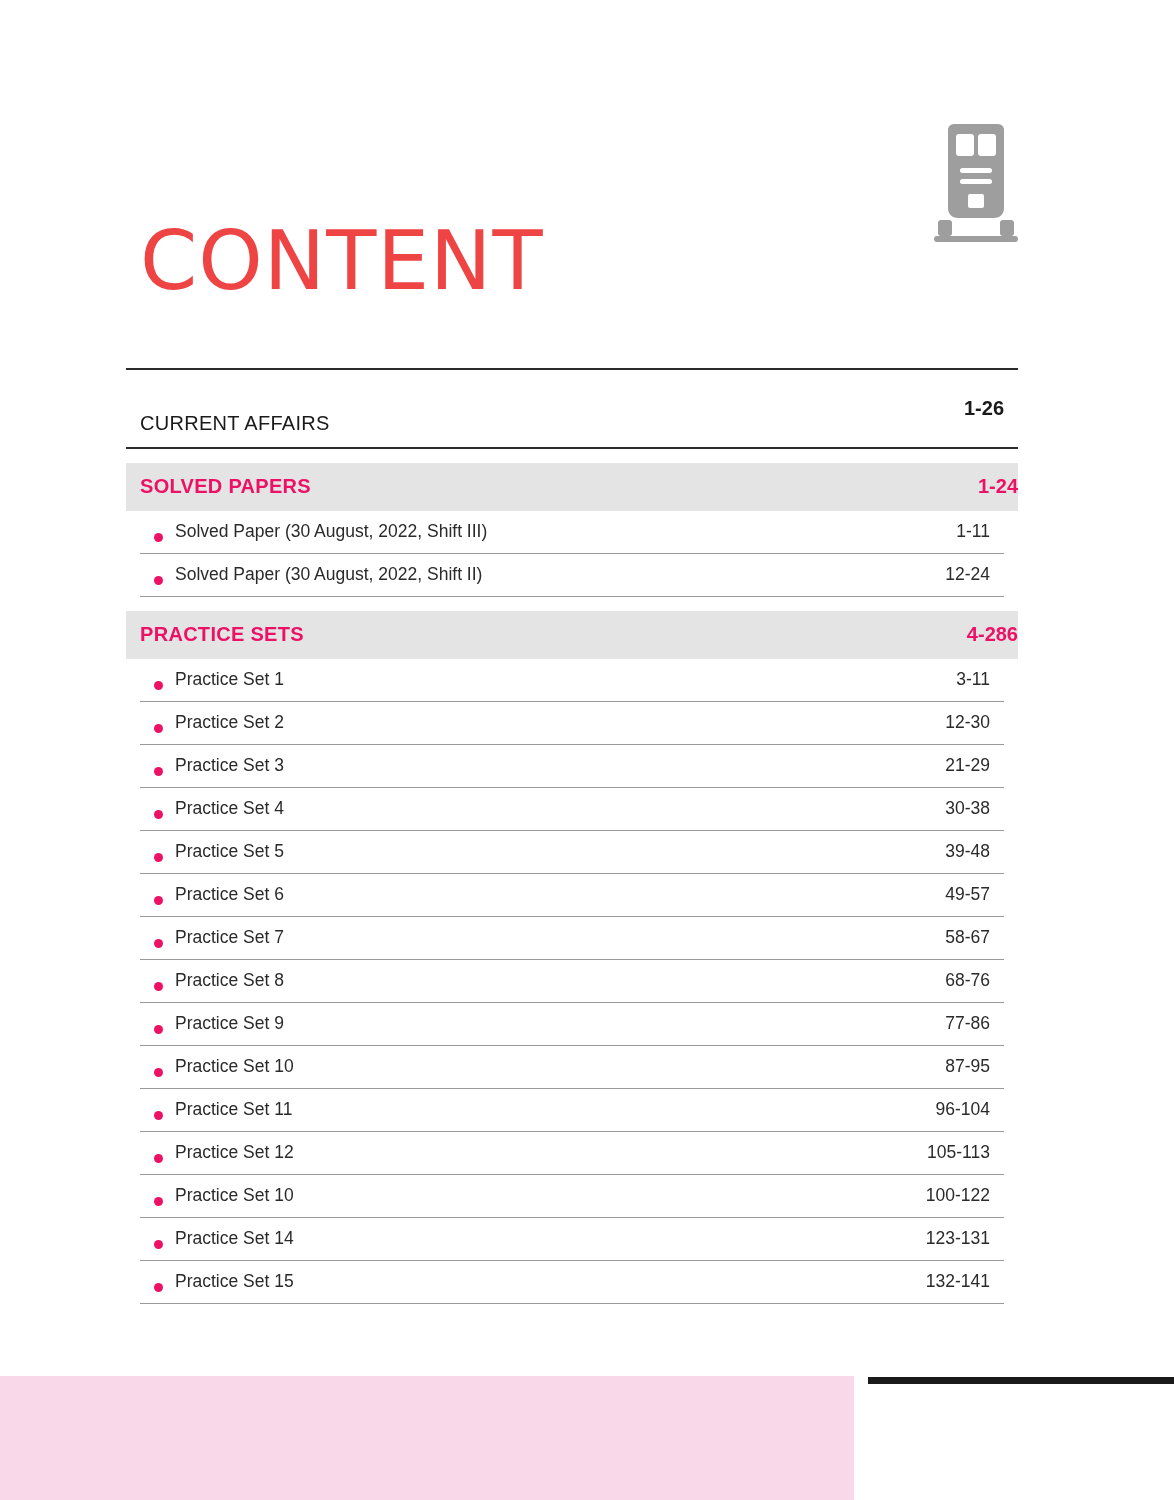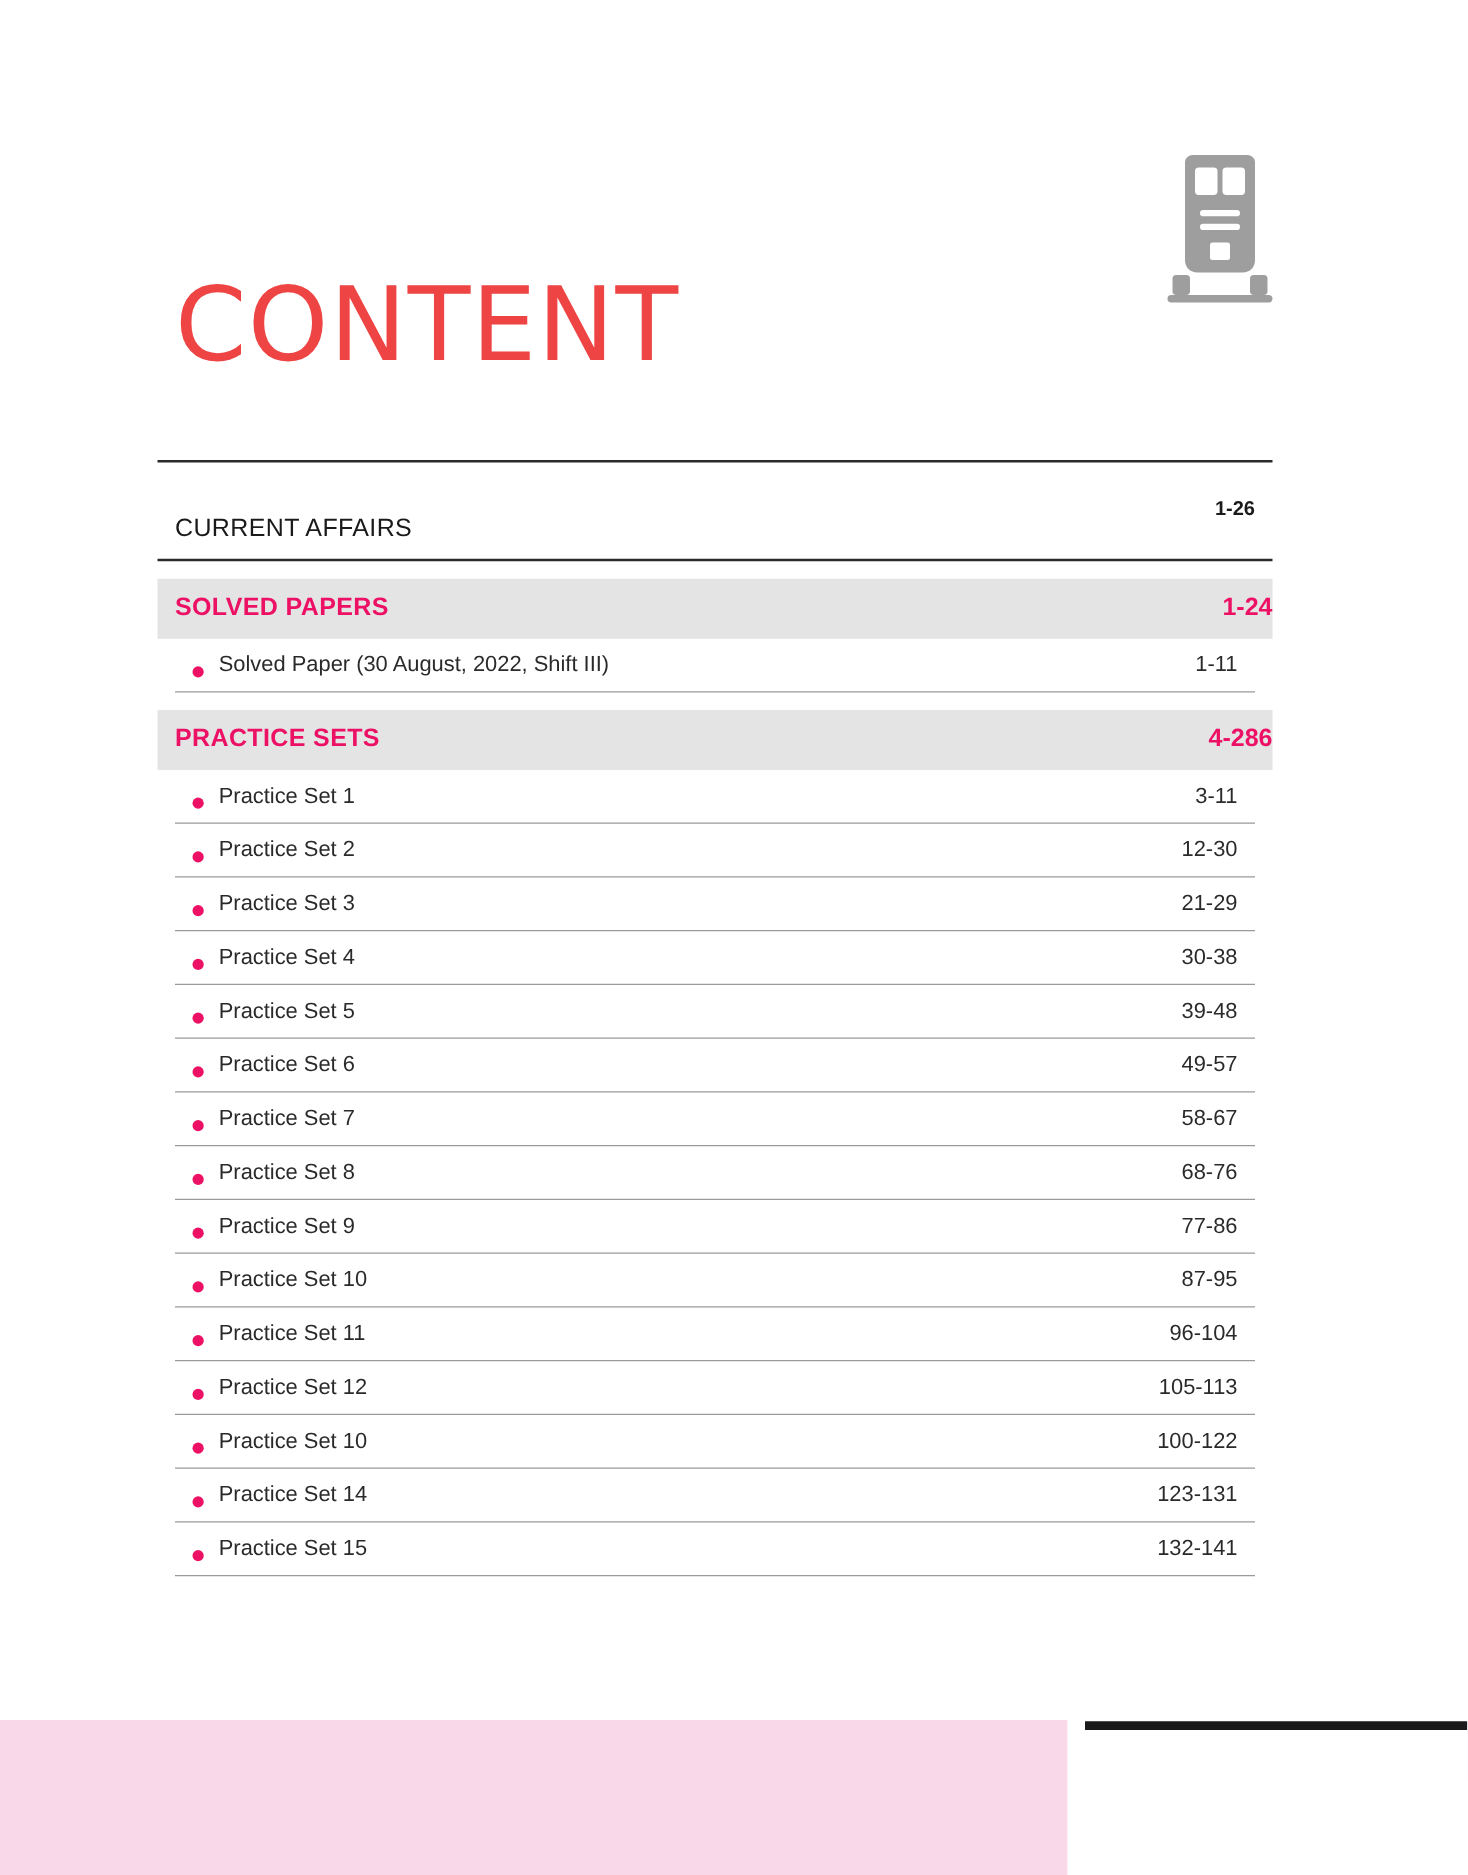--- a/index.html
+++ b/index.html
@@ -63,21 +63,21 @@
     border-bottom: 2px solid #2b2b2b;
   }
   .major-row .label {
     font-size: 20px;
     font-weight: normal;
     color: #1a1a1a;
     letter-spacing: 0.3px;
     margin-top: 31px;
   }
   .major-row .pages {
-    font-size: 16px;
+    font-size: 20px;
     font-weight: bold;
     color: #1a1a1a;
   }
 
   .section-row {
     display: flex;
     align-items: center;
     justify-content: space-between;
     background: #e4e4e4;
     padding: 12px 0 13px 14px;
@@ -191,20 +191,27 @@
       <span class="pages">1-24</span>
     </div>
 
     <div class="entry-row">
       <span class="entry-left">
         <span class="bullet"></span>
         <span class="label">Solved Paper (30 August, 2022, Shift III)</span>
       </span>
       <span class="pages">1-11</span>
     </div>
+    <div class="entry-row">
+      <span class="entry-left">
+        <span class="bullet"></span>
+        <span class="label">Solved Paper (30 August, 2022, Shift II)</span>
+      </span>
+      <span class="pages">12-24</span>
+    </div>
 
     <div class="section-row">
       <span class="label">PRACTICE SETS</span>
       <span class="pages">4-286</span>
     </div>
 
     <div class="entry-row">
       <span class="entry-left">
         <span class="bullet"></span>
         <span class="label">Practice Set 1</span>

